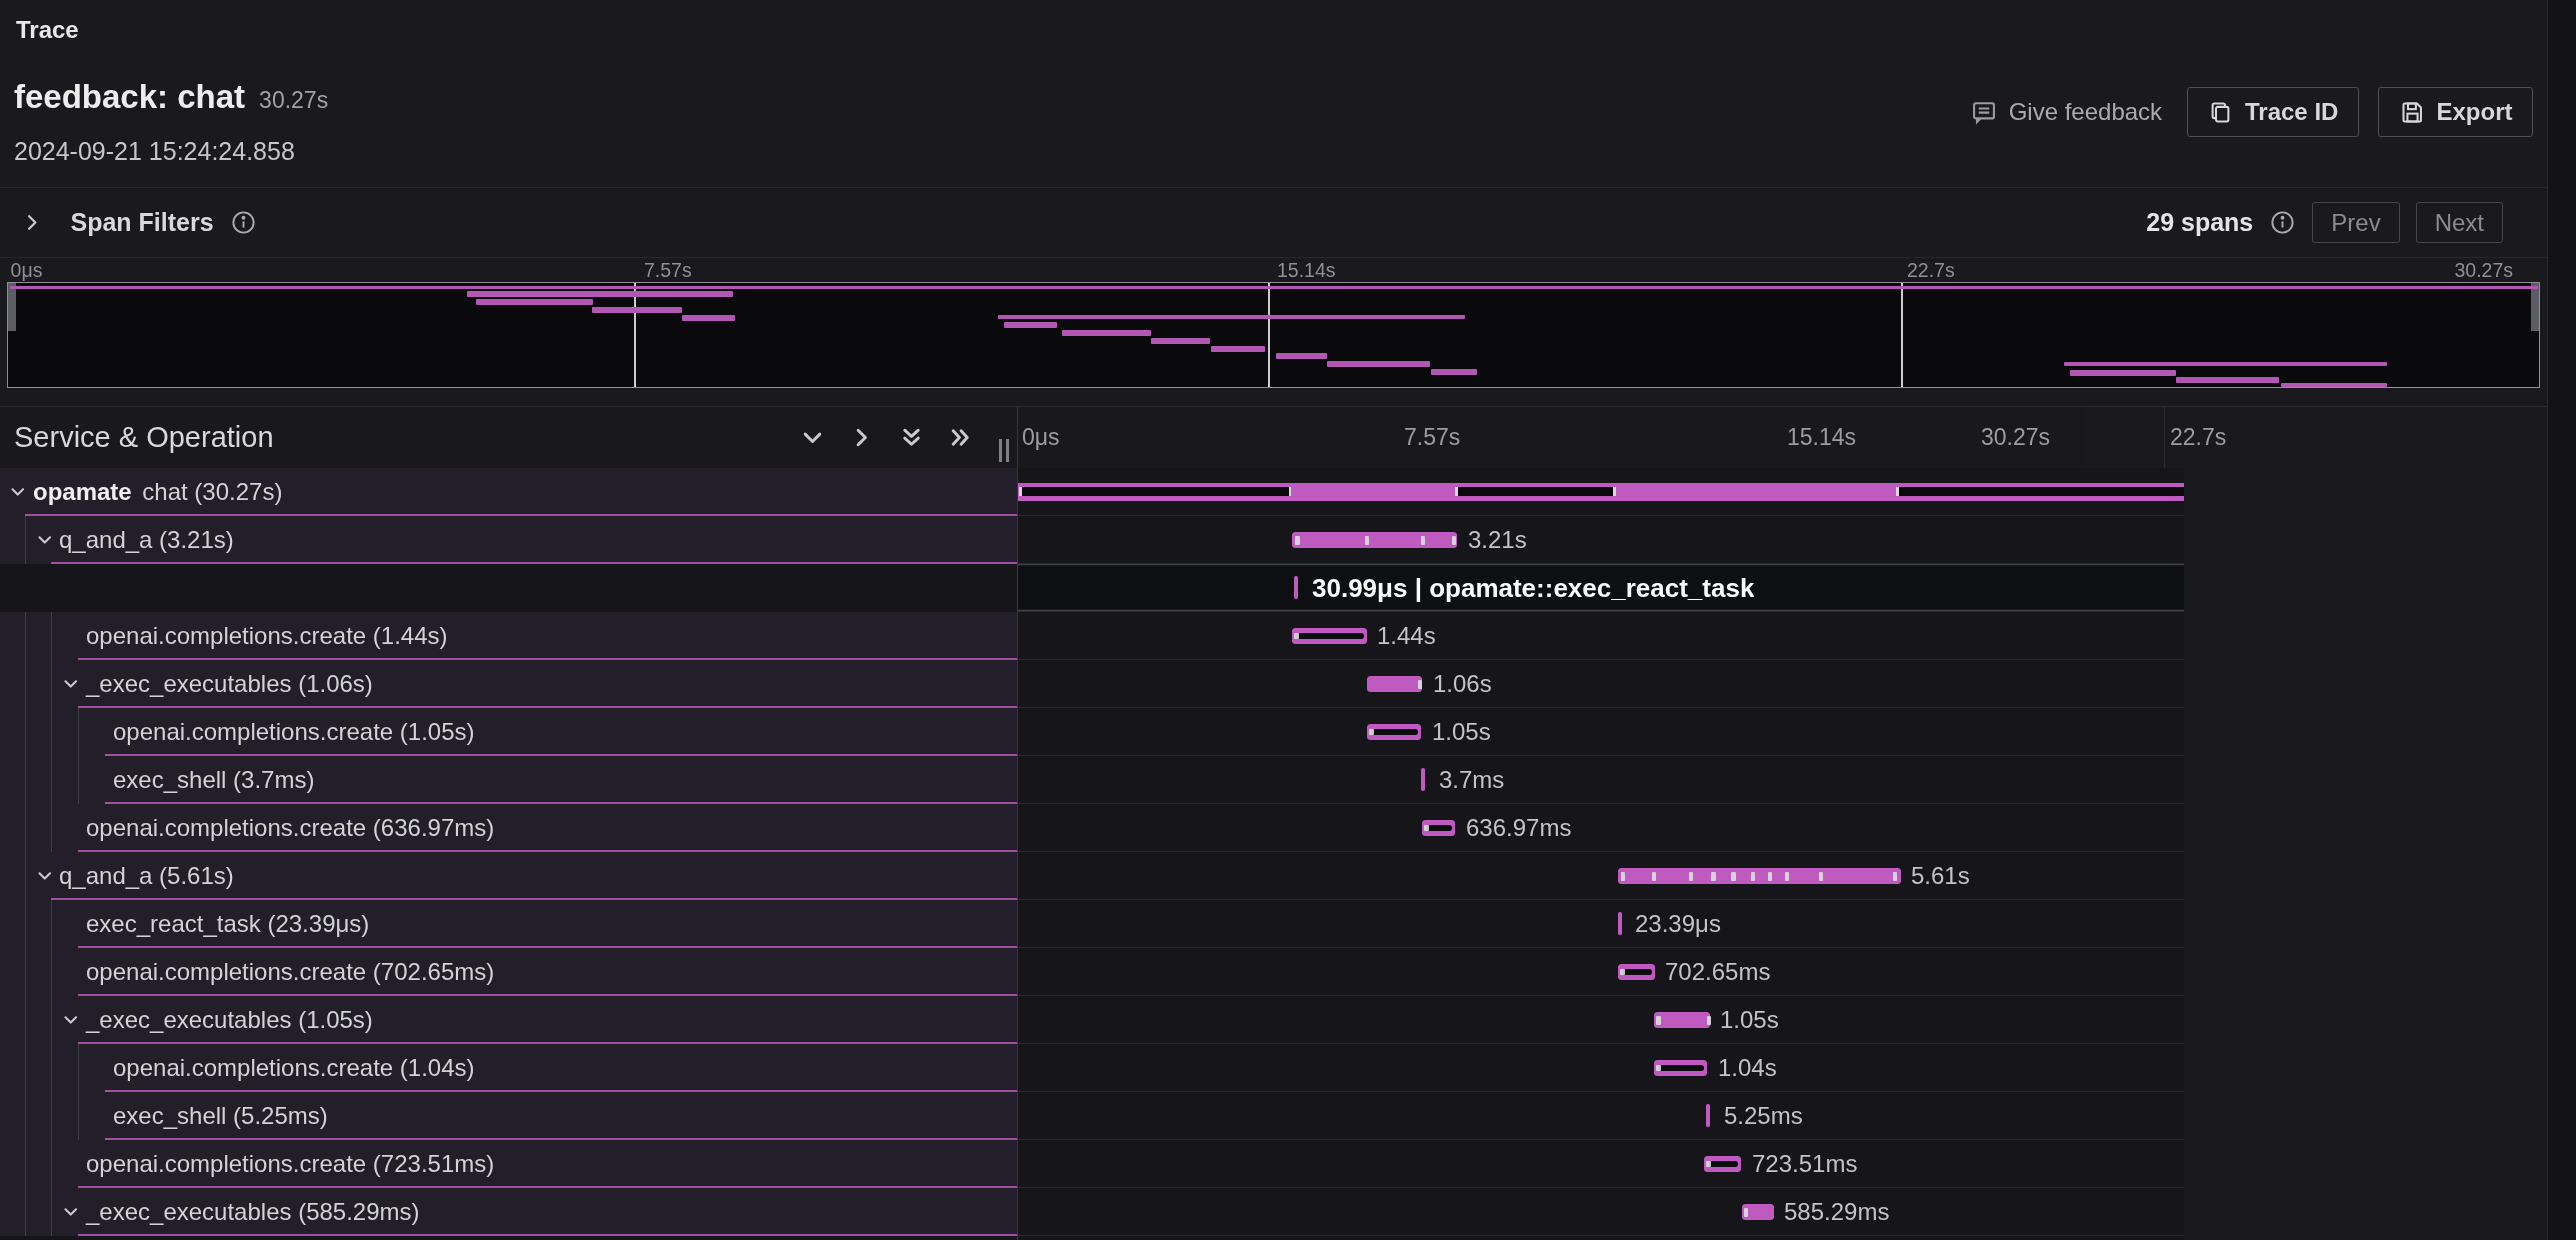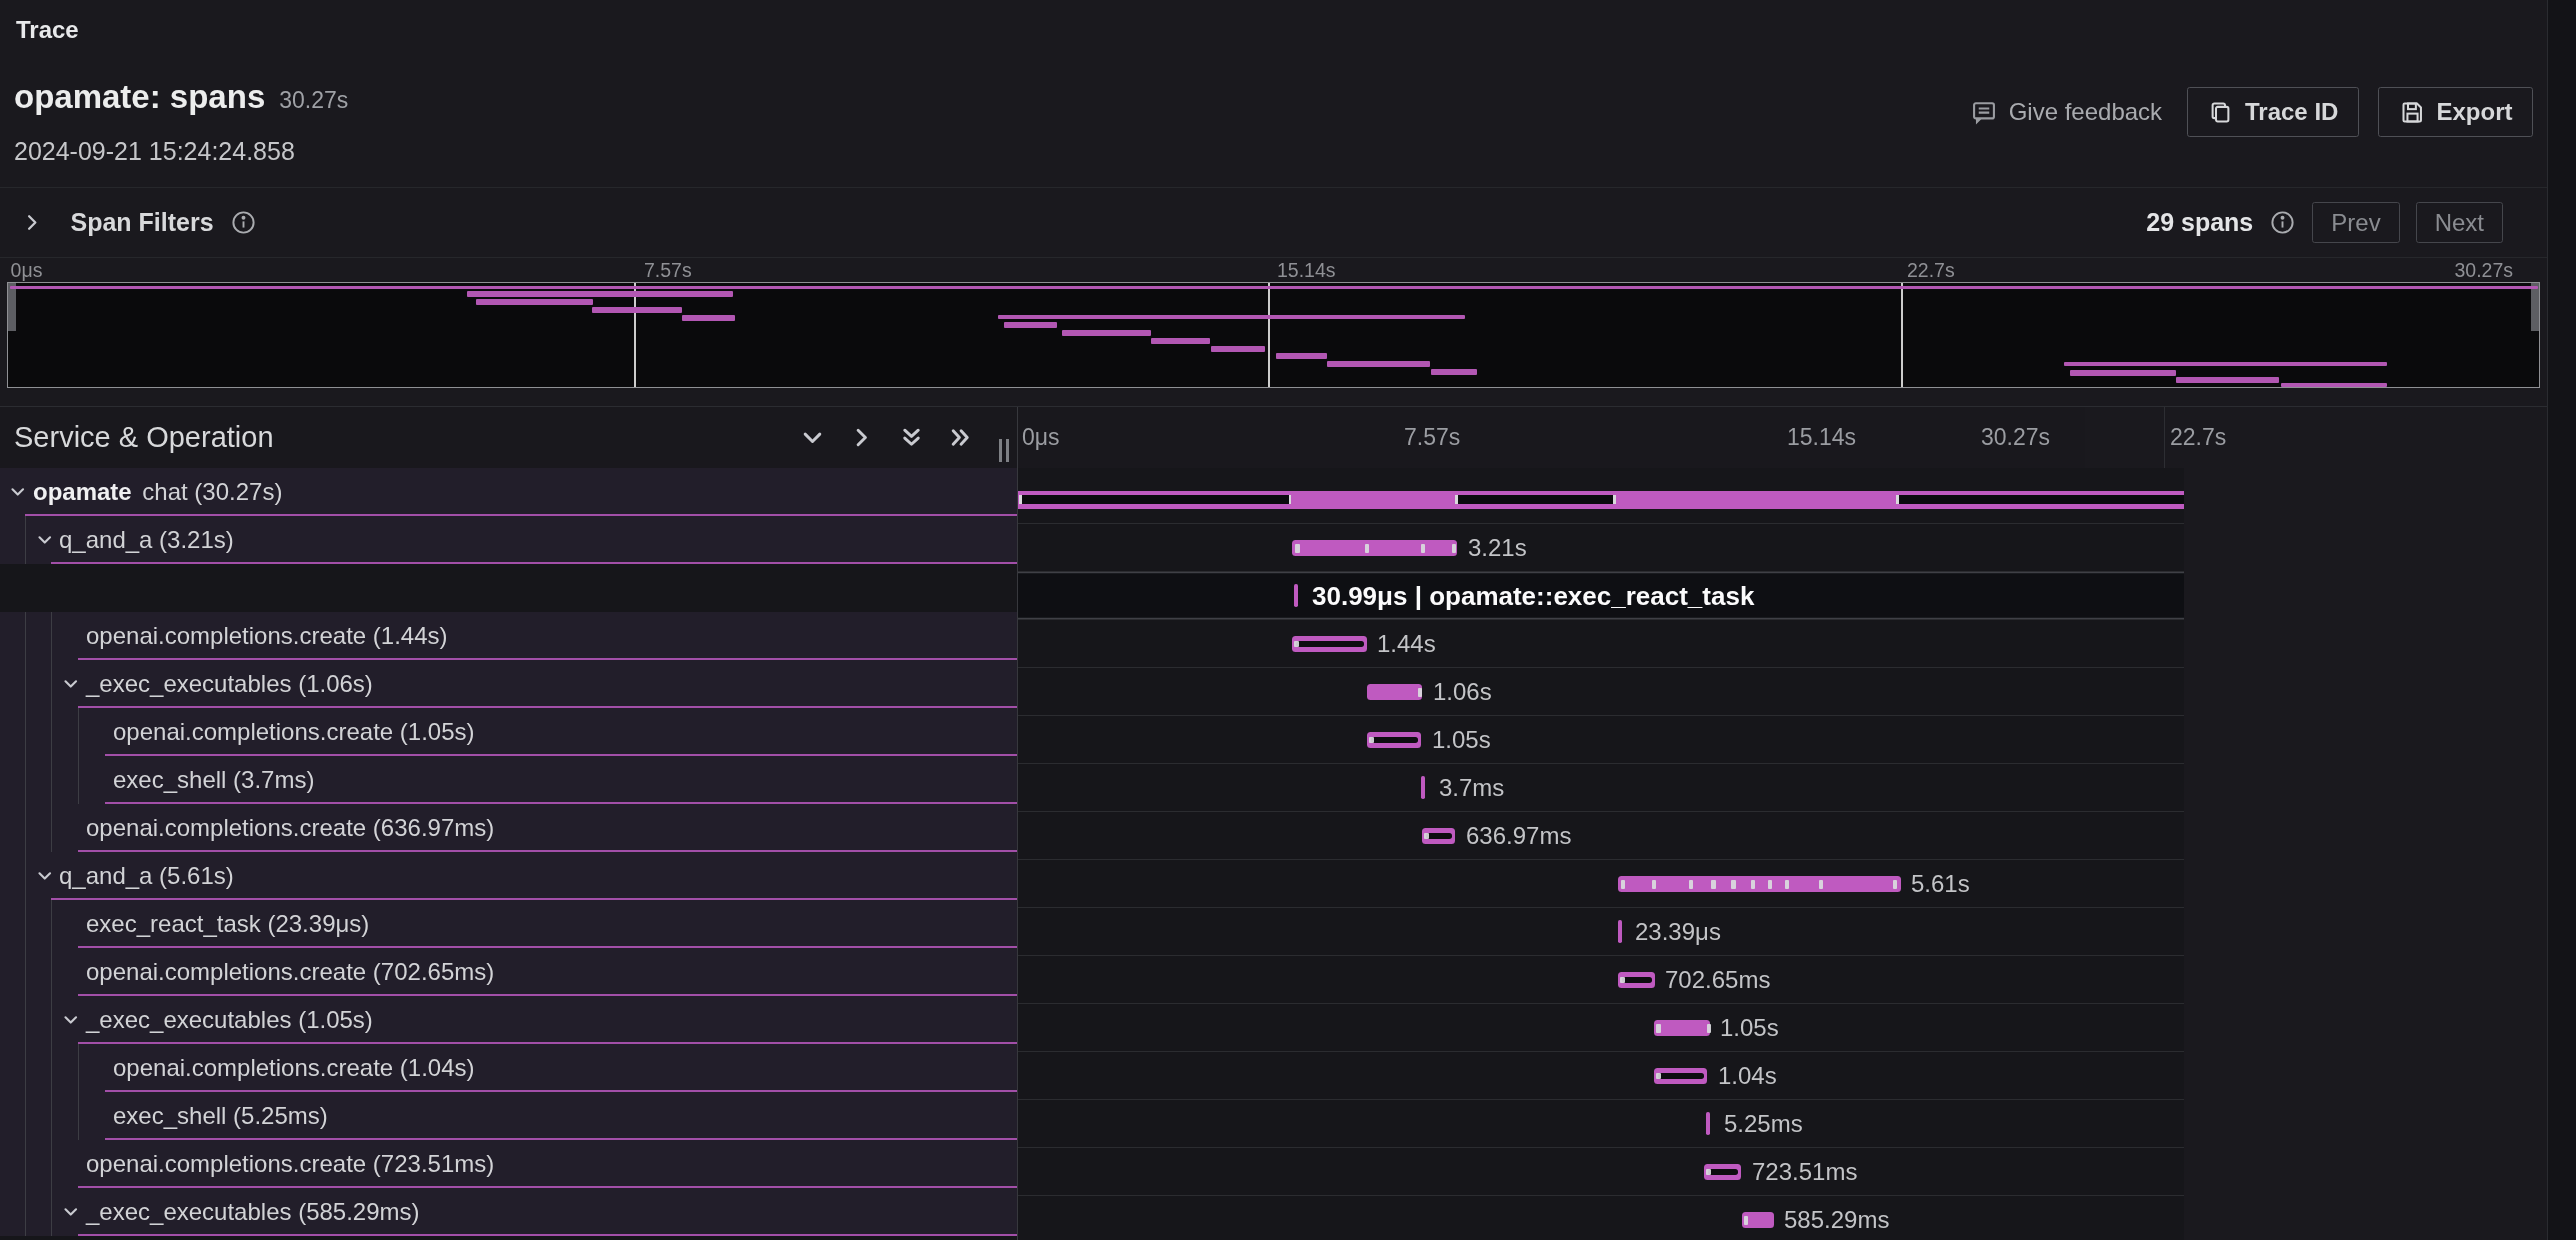--- a/index.html
+++ b/index.html
@@ -55,21 +55,21 @@
   
   .rows{position:absolute;left:0;top:61px;width:2184px;bottom:0;overflow:hidden;background:#16161a;}
   .span-row{position:relative;height:48px;cursor:pointer;}
   .row-name{position:absolute;left:0;top:0;width:1017px;height:100%;background:#221e2a;}
   .span-row.sel .row-name{background:linear-gradient(90deg,#1b1418,#111014);}
   .guide{position:absolute;top:0;bottom:0;width:0.9px;background:#3d3d44;}
   .row-underline{position:absolute;bottom:0;height:2.2px;right:0;}
   .row-chevron{position:absolute;top:14px;color:#c9cad0;}
   .row-label{position:absolute;top:0;line-height:48px;font-size:24px;color:#d2d3d6;white-space:nowrap;}
   .svc{font-weight:700;color:#f0f0f2;margin-right:10.6px;}
-  .row-track{position:absolute;left:1017px;top:8px;right:0;height:100%;}
+  .row-track{position:absolute;left:1017px;top:0;right:0;height:100%;}
   .span-row .row-track{border-bottom:0.9px solid #2b2c30;box-sizing:border-box;}
   .span-row.sel .row-track{background:#0e0f13;box-shadow:inset 0 1.3px 0 #3f4046, inset 0 -1.3px 0 #3f4046;}
 
   .bar{position:absolute;top:16px;height:16px;border-radius:3.5px;}
   .bar .wtick{position:absolute;top:3.5px;width:4.4px;height:9px;border-radius:0.9px;background:#dadbde;opacity:.92;}
   .bar.hollow .stripe{position:absolute;left:3.5px;right:3.5px;top:5.3px;height:6.2px;background:#0d0d10;border-radius:2.7px;}
   .tickbar{position:absolute;top:12.4px;width:4.4px;height:23px;border-radius:1.8px;}
   .rootbar{position:absolute;top:15px;height:18px;border-radius:0 7px 7px 0;}
   .rootbar .blk{position:absolute;top:4.4px;height:9px;background:#0b0b0e;}
   .rootbar .sep{position:absolute;top:4.4px;width:2.7px;height:9px;background:#d9d9dc;}
@@ -79,21 +79,21 @@
   
   .gutter{position:absolute;right:0;top:0;width:28px;height:100%;background:#131317;border-left:0.9px solid #2a2b30;z-index:40;}
 </style>
 </head>
 <body>
 
 <div class="page">
 
   <div class="eyebrow">Trace</div>
   <div class="title-row">
-    <h1 class="trace-title">opamate: spans</h1>
+    <h1 class="trace-title">feedback: chat</h1>
     <span class="trace-duration">30.27s</span>
   </div>
   <div class="timestamp">2024-09-21 15:24:24.858</div>
 
   <div class="actions">
     <button class="ghost-btn">
       <span>
         <svg width="28" height="28" viewBox="0 0 24 24" fill="none" stroke="#9a9ca1" stroke-width="1.8">
           <rect x="3.5" y="4.5" width="17" height="13" rx="1.5"></rect>
           <path d="M7.5 9h9M7.5 12.5h9"></path>

